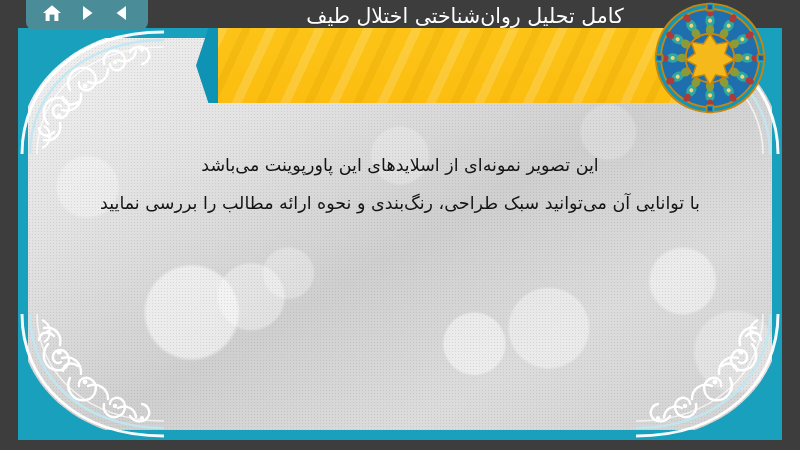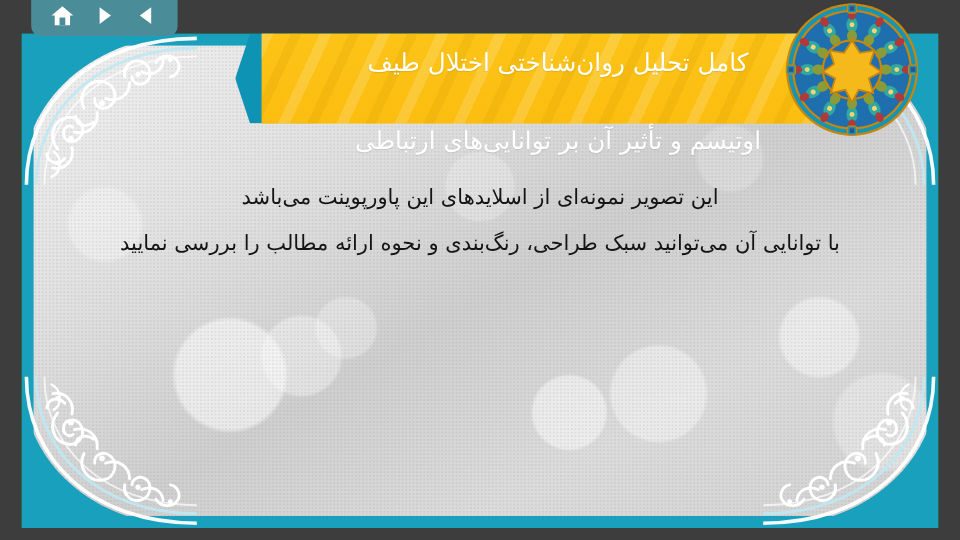--- a/index.html
+++ b/index.html
@@ -46,21 +46,21 @@
   .navbtn svg { display:block; }
 
   
   .slide {
     position: absolute;
     left: 18px;
     top: 28px;
     width: 764px;
     height: 412px;
     overflow: hidden;
-    background: #15803d;
+    background: #ec4899;
   }
 
   
   .frame {
     position: absolute;
     inset: 0;
     background: #18a0bd;
   }
 
   
@@ -151,21 +151,21 @@
     text-align: center;
     color: #ffffff;
     font-size: 20.5px;
     line-height: 29px;
     font-weight: 400;
     direction: rtl;
     text-shadow: 0 1px 1px rgba(0,0,0,.10);
     z-index: 45;
     pointer-events: auto;
   }
-  .title .ln { display:block; white-space: nowrap; margin-top: 36px; }
+  .title .ln { display:block; white-space: nowrap; }
 
   
   .medallion {
     position: absolute;
     right: 34px;
     top: 2px;
     width: 112px;
     height: 112px;
     z-index: 50;
     pointer-events: auto;
@@ -309,21 +309,20 @@
       <span class="bl">با توانایی آن می‌توانید سبک طراحی، رنگ‌بندی و نحوه ارائه مطالب را بررسی نمایید</span>
     </div>
   </div>
 
   <div class="header-wrap">
     <div class="ribbon-tail"></div>
     <div class="ribbon"></div>
 
     <div class="title">
       <span class="ln">کامل تحلیل روان‌شناختی اختلال طیف</span>
-      <span class="ln">اوتیسم و تأثیر آن بر توانایی‌های ارتباطی</span>
     </div>
 
     <svg class="medallion" viewBox="0 0 120 120">
       <defs>
         <g id="petal">
           <ellipse cx="0" cy="-40" rx="8.5" ry="11" fill="#1f6fae"></ellipse>
           <ellipse cx="0" cy="-40" rx="5" ry="7" fill="#2fa8a0"></ellipse>
           <ellipse cx="0" cy="-30" rx="4.5" ry="5.5" fill="#8a9b3a"></ellipse>
           <ellipse cx="0" cy="-49" rx="3.4" ry="4.6" fill="#b03a3a"></ellipse>
           <circle cx="0" cy="-40" r="2.2" fill="#f3d37a"></circle>

